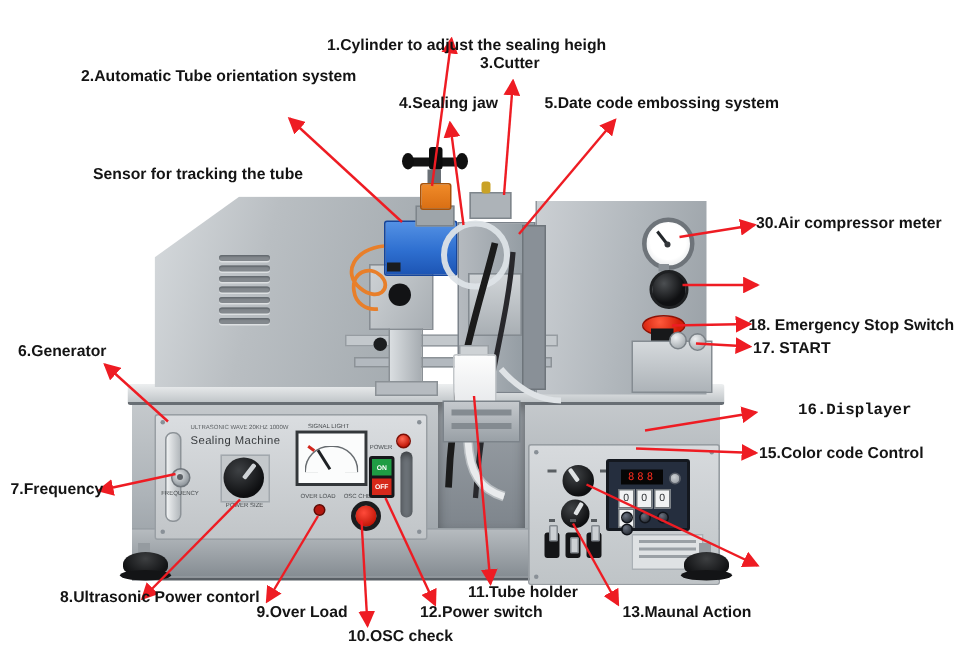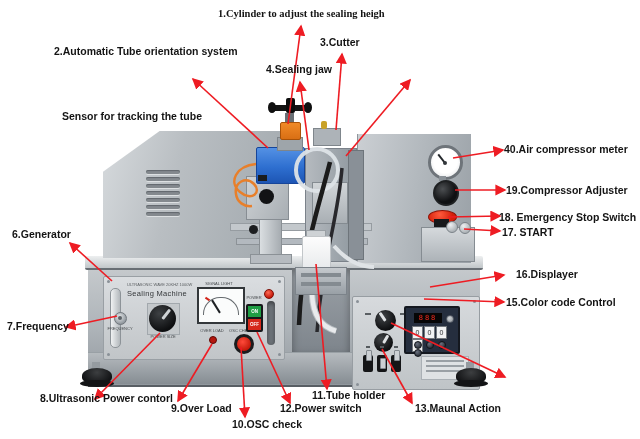--- a/index.html
+++ b/index.html
@@ -257,33 +257,33 @@
       <line x1="391" y1="323" x2="505" y2="377" marker-end="url(#ah)"></line>
       <line x1="424" y1="299" x2="504" y2="302" marker-end="url(#ah)"></line>
       <line x1="430" y1="287" x2="504" y2="275" marker-end="url(#ah)"></line>
       <line x1="464" y1="229" x2="500" y2="231" marker-end="url(#ah)"></line>
       <line x1="448" y1="217" x2="500" y2="216" marker-end="url(#ah)"></line>
       <line x1="455" y1="190" x2="505" y2="190" marker-end="url(#ah)"></line>
       <line x1="453" y1="158" x2="503" y2="150" marker-end="url(#ah)"></line>
     </g>
   </svg>
 
-  <div class="callout" style="left:218px;top:8px;font-family:Liberation Serif, serif;">1.Cylinder to adjust the sealing heigh</div>
+  <div class="callout" style="left:218px;top:24px;">1.Cylinder to adjust the sealing heigh</div>
   <div class="callout" style="left:54px;top:45px;">2.Automatic Tube orientation system</div>
   <div class="callout" style="left:62px;top:62px;margin-top:48px;">Sensor for tracking the tube</div>
   <div class="callout" style="left:320px;top:36px;">3.Cutter</div>
   <div class="callout" style="left:266px;top:63px;">4.Sealing jaw</div>
+  <div class="callout" style="left:363px;top:63px;">5.Date code embossing system</div>
   <div class="callout" style="left:12px;top:228px;">6.Generator</div>
   <div class="callout" style="left:7px;top:320px;">7.Frequency</div>
   <div class="callout" style="left:40px;top:392px;">8.Ultrasonic Power contorl</div>
   <div class="callout" style="left:171px;top:402px;">9.Over Load</div>
   <div class="callout" style="left:232px;top:418px;">10.OSC check</div>
   <div class="callout" style="left:312px;top:389px;">11.Tube holder</div>
   <div class="callout" style="left:280px;top:402px;">12.Power switch</div>
   <div class="callout" style="left:415px;top:402px;">13.Maunal Action</div>
   <div class="callout" style="left:506px;top:296px;">15.Color code Control</div>
-  <div class="callout" style="left:516px;top:268px;">16.Displayer</div>
+  <div class="callout" style="left:532px;top:268px;font-family:Liberation Mono, monospace;">16.Displayer</div>
   <div class="callout" style="left:502px;top:226px;">17. START</div>
   <div class="callout" style="left:499px;top:211px;">18. Emergency Stop Switch</div>
-  <div class="callout" style="left:506px;top:184px;">19.Compressor Adjuster</div>
-  <div class="callout" style="left:504px;top:143px;">40.Air compressor meter</div>
+  <div class="callout" style="left:504px;top:143px;">30.Air compressor meter</div>
 
 </div>
 
 </body></html>

